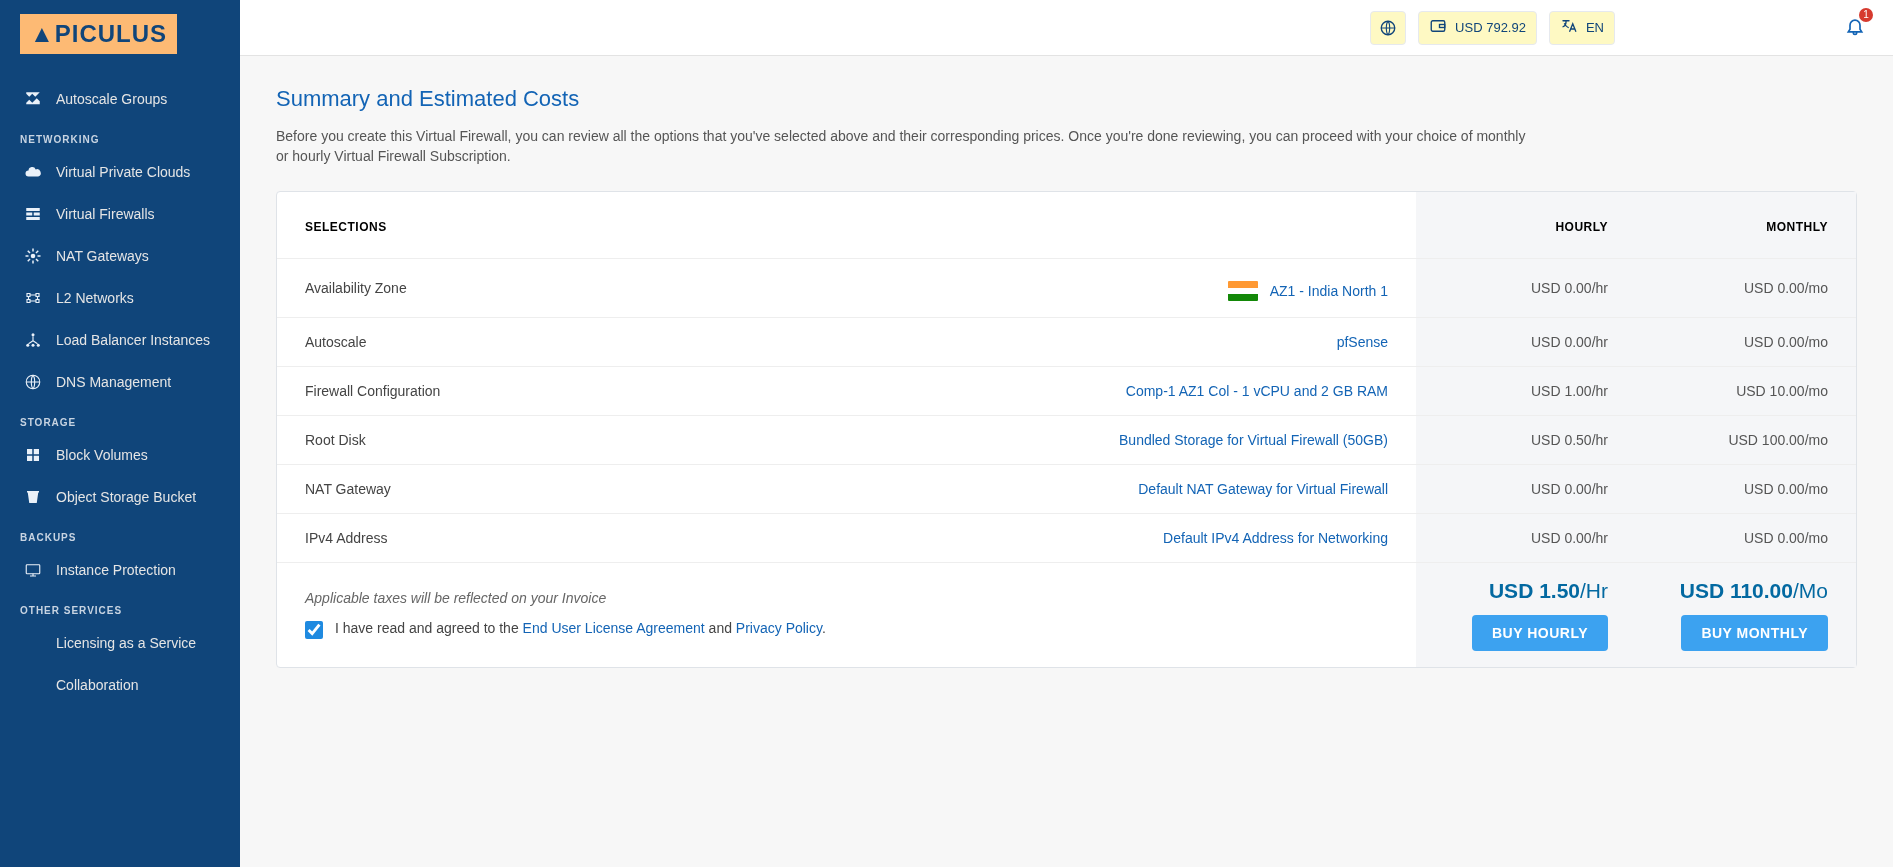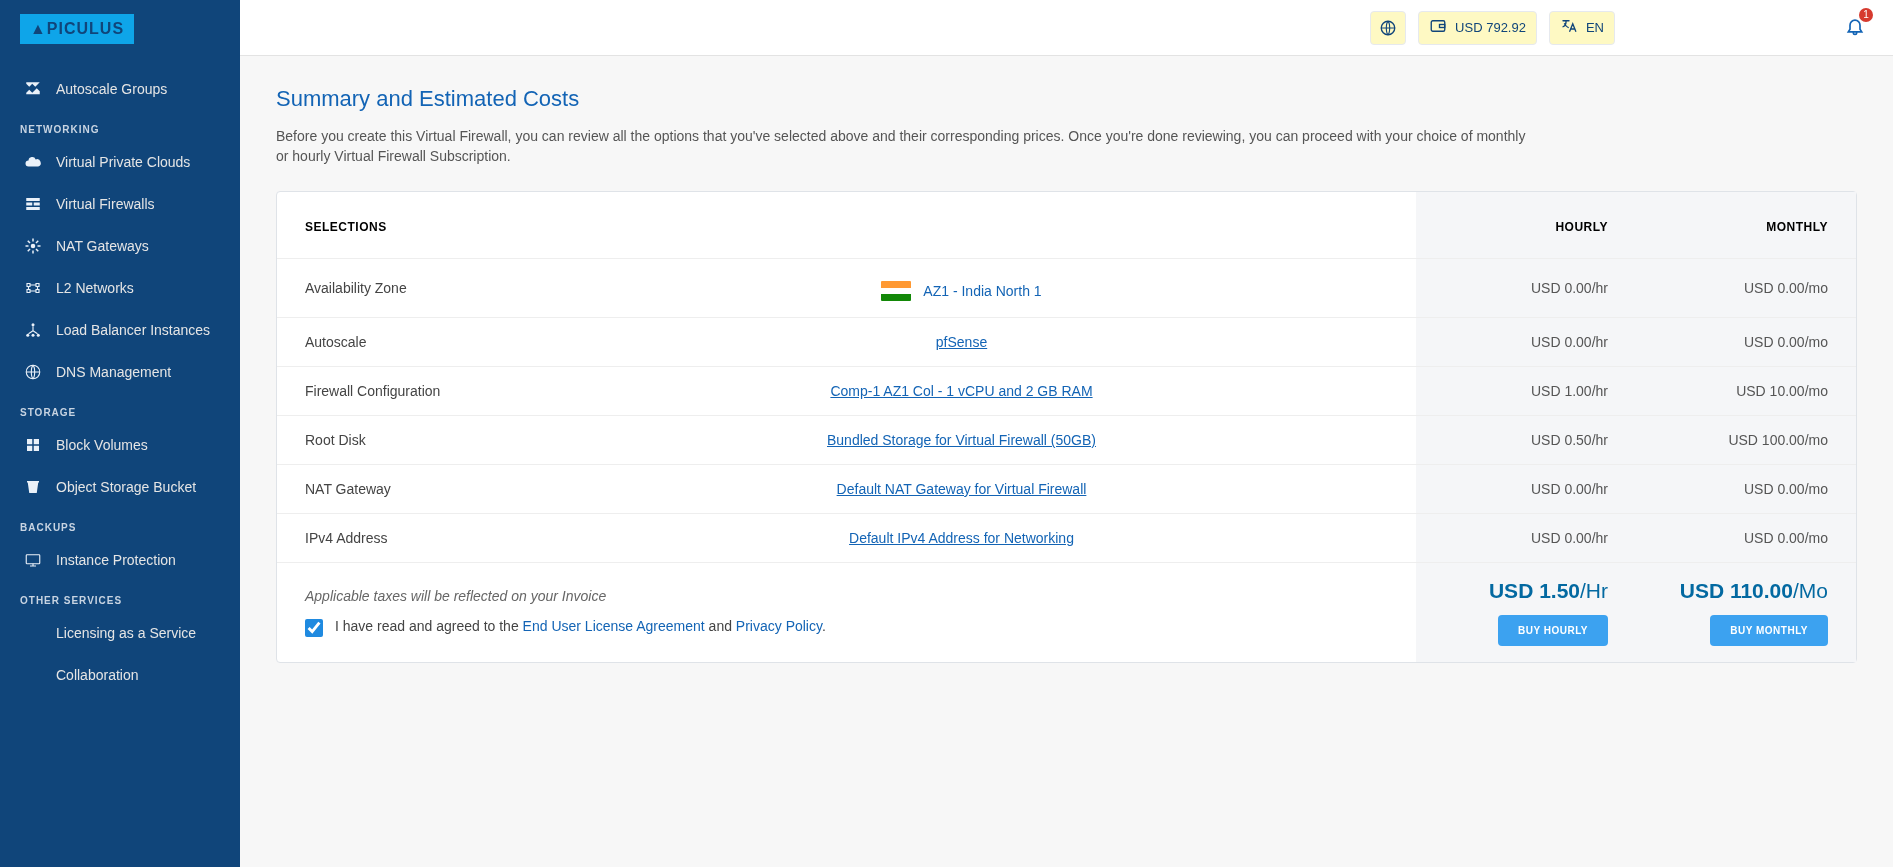--- a/index.html
+++ b/index.html
@@ -1,21 +1,21 @@
 <!DOCTYPE html>
 <html><head>
 <meta charset="utf-8">
 <style>
   * { margin: 0; padding: 0; box-sizing: border-box; }
   body { font-family: "Segoe UI", Arial, sans-serif; background: #f7f7f7; overflow: hidden; height: 867px; width: 1893px; }
   .app { display: flex; height: 100%; }
   
   .sidebar { width: 240px; background: #10457a; color: #fff; display: flex; flex-direction: column; position: relative; }
   .logo-wrap { padding: 14px 20px 14px 20px; }
-  .logo { background: #0ea5e9; color: #10457a; font-weight: 800; letter-spacing: 1px; font-size: 16px; padding: 6px 10px; display: inline-block; font-family: Arial, sans-serif; }
+  .logo { background: #fdba74; color: #10457a; font-weight: 800; letter-spacing: 1px; font-size: 24px; padding: 6px 10px; display: inline-block; font-family: Arial, sans-serif; }
   .nav { flex: 1; overflow-y: auto; padding-top: 10px; }
   .nav::-webkit-scrollbar { width: 6px; background: #10457a; }
   .nav::-webkit-scrollbar-thumb { background: #28609a; border-radius: 3px; }
   .section-header { font-size: 10px; letter-spacing: 1px; color: #c8d4e2; padding: 14px 20px 6px 20px; font-weight: 600; }
   .nav-item { display: flex; align-items: center; gap: 14px; padding: 12px 18px 12px 24px; cursor: pointer; font-size: 14px; color: #e5e5e5; }
   .nav-icon { width: 18px; height: 18px; display: inline-flex; align-items: center; justify-content: center; font-size: 14px; color: #eaf1f9; }
   .nav-item.noicon .nav-icon { visibility: hidden; }
   
   .main { flex: 1; display: flex; flex-direction: column; min-width: 0; }
   .topbar { height: 56px; background: #fff; border-bottom: 1px solid #e3e3e3; display: flex; align-items: center; justify-content: flex-end; padding: 0 22px 0 16px; gap: 12px; }
@@ -26,34 +26,34 @@
   .content { flex: 1; overflow-y: auto; padding: 30px 36px 30px 36px; }
   .page-title { color: #1364b5; font-size: 22px; font-weight: 500; margin-bottom: 14px; }
   .page-desc { color: #555; font-size: 14px; line-height: 1.45; margin-bottom: 24px; max-width: 1250px; }
   .card { background: #fff; border: 1px solid #dfe3e8; border-radius: 4px; padding: 0; }
   table.cost { width: 100%; border-collapse: collapse; }
   table.cost th, table.cost td { text-align: left; }
   table.cost th { font-size: 12px; color: #000000; font-weight: 600; letter-spacing: 0.5px; padding: 28px 28px 24px 28px; }
   table.cost th.hourly, table.cost th.monthly { text-align: right; }
   table.cost td { padding: 16px 28px; border-top: 1px solid #eee; font-size: 14px; color: #444; vertical-align: middle; }
   table.cost td.sel-name { width: 230px; }
-  table.cost td.sel-val { text-align: center; color: #1364b5; font-weight: 500; text-decoration: underline; }
+  table.cost td.sel-val { text-align: right; color: #1364b5; font-weight: 500; }
   table.cost td.price { text-align: right; color: #555; }
   .col-hourly, .col-monthly { width: 220px; background: #f5f6f8; }
   .flag-wrap { display: inline-flex; align-items: center; gap: 12px; }
   .flag { display: inline-flex; flex-direction: column; width: 30px; height: 20px; border-radius: 1px; overflow: hidden; }
   .flag .f1 { background: #ff9933; flex:1;} .flag .f2 { background:#fff; flex:1; } .flag .f3 { background:#138808; flex:1; }
   .totals-row td { border-top: 1px solid #eee; padding: 20px 28px; vertical-align: top; }
   .tax-note { font-style: italic; color: #666; font-size: 14px; margin-bottom: 14px; }
   .agree { display: flex; align-items: flex-start; gap: 12px; font-size: 14px; color: #444; }
   .agree input { width: 18px; height: 18px; accent-color: #1f8ae0; margin-top: 1px; }
   .agree a { color: #1364b5; text-decoration: none; }
   .total-amt { color: #0369a1; font-size: 21px; font-weight: 600; text-align: right; }
   .total-amt .per { font-weight: 400; }
-  .buy-btn { background: #3ca2f0; color: #fff; border: none; padding: 10px 20px; border-radius: 4px; font-size: 10px; font-weight: 600; cursor: pointer; margin-top: 12px; float: right; letter-spacing: 0.5px; }
+  .buy-btn { background: #3ca2f0; color: #fff; border: none; padding: 10px 20px; border-radius: 4px; font-size: 14px; font-weight: 600; cursor: pointer; margin-top: 12px; float: right; letter-spacing: 0.5px; }
   svg.ico { width: 18px; height: 18px; fill: currentColor; }
   .spacer { flex:1; }
 </style>
 </head>
 <body>
 
 <div class="app">
 
   <aside class="sidebar">
     <div class="logo-wrap">

